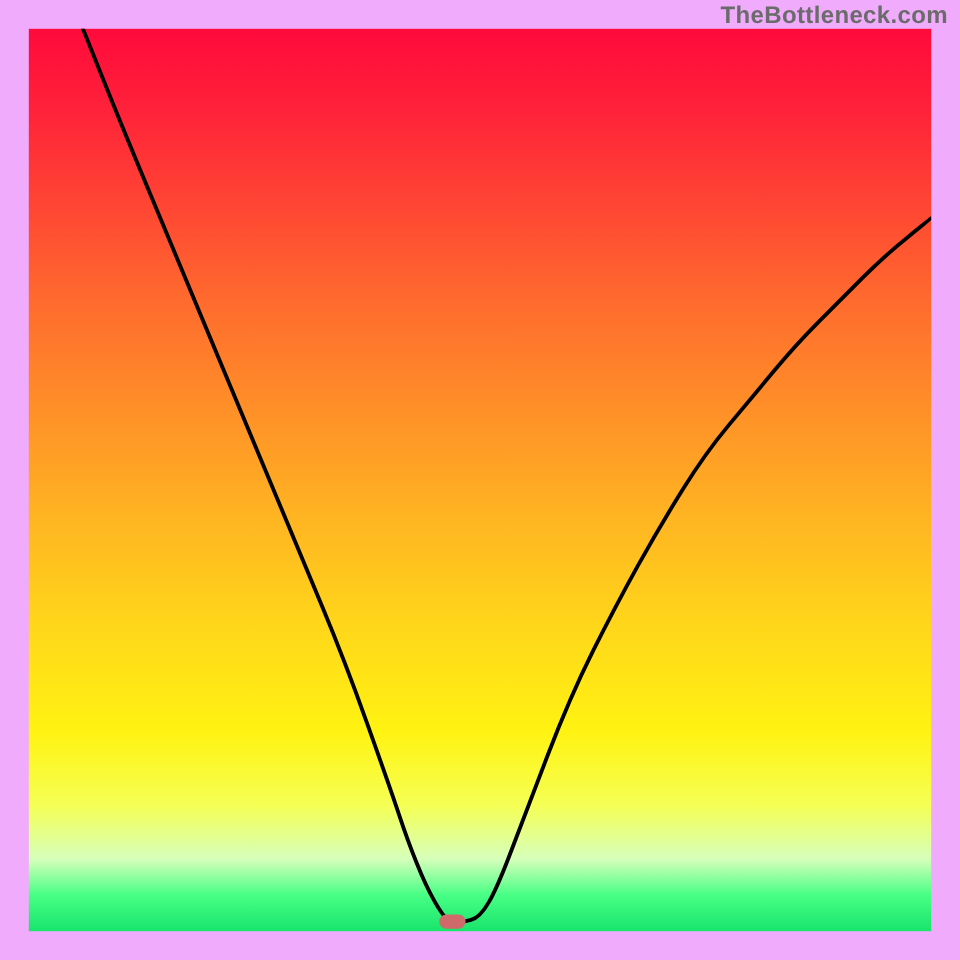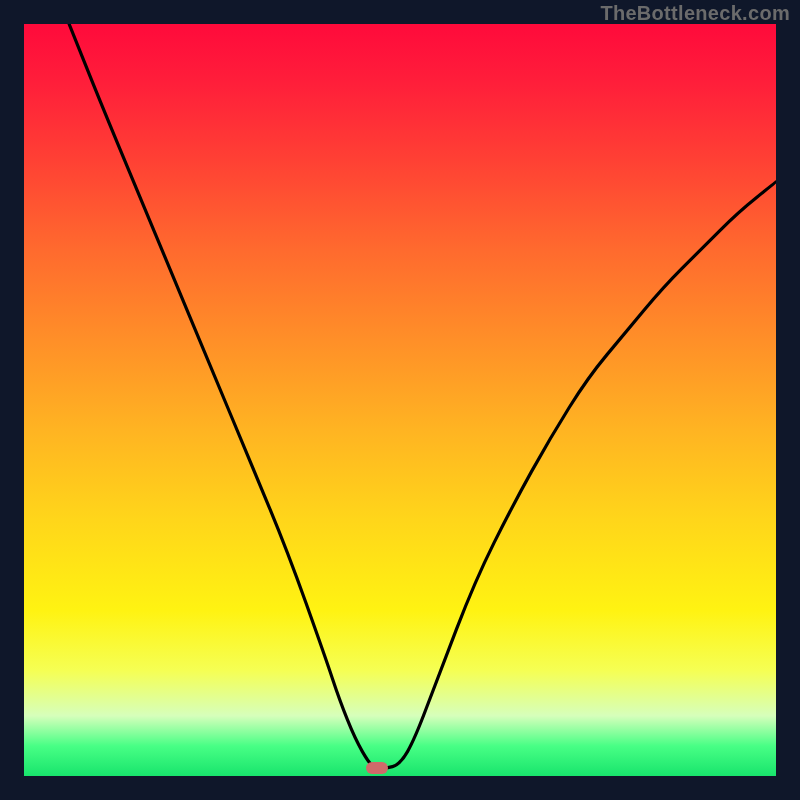--- a/index.html
+++ b/index.html
@@ -1,21 +1,21 @@
 <!DOCTYPE html>
 <html><head>
 <meta charset="utf-8">
 <style>
   * { margin: 0; padding: 0; box-sizing: border-box; }
   html, body { width: 800px; height: 800px; background: #000; overflow: hidden; }
   .frame {
     position: relative;
     width: 800px;
     height: 800px;
-    background: #0f172a;
+    background: #f0abfc;
   }
   .plot-area {
     position: absolute;
     left: 24px;
     top: 24px;
     width: 752px;
     height: 752px;
     background: linear-gradient(to bottom,
       #ff0a3b 0%,
       #ff1f3a 8%,

